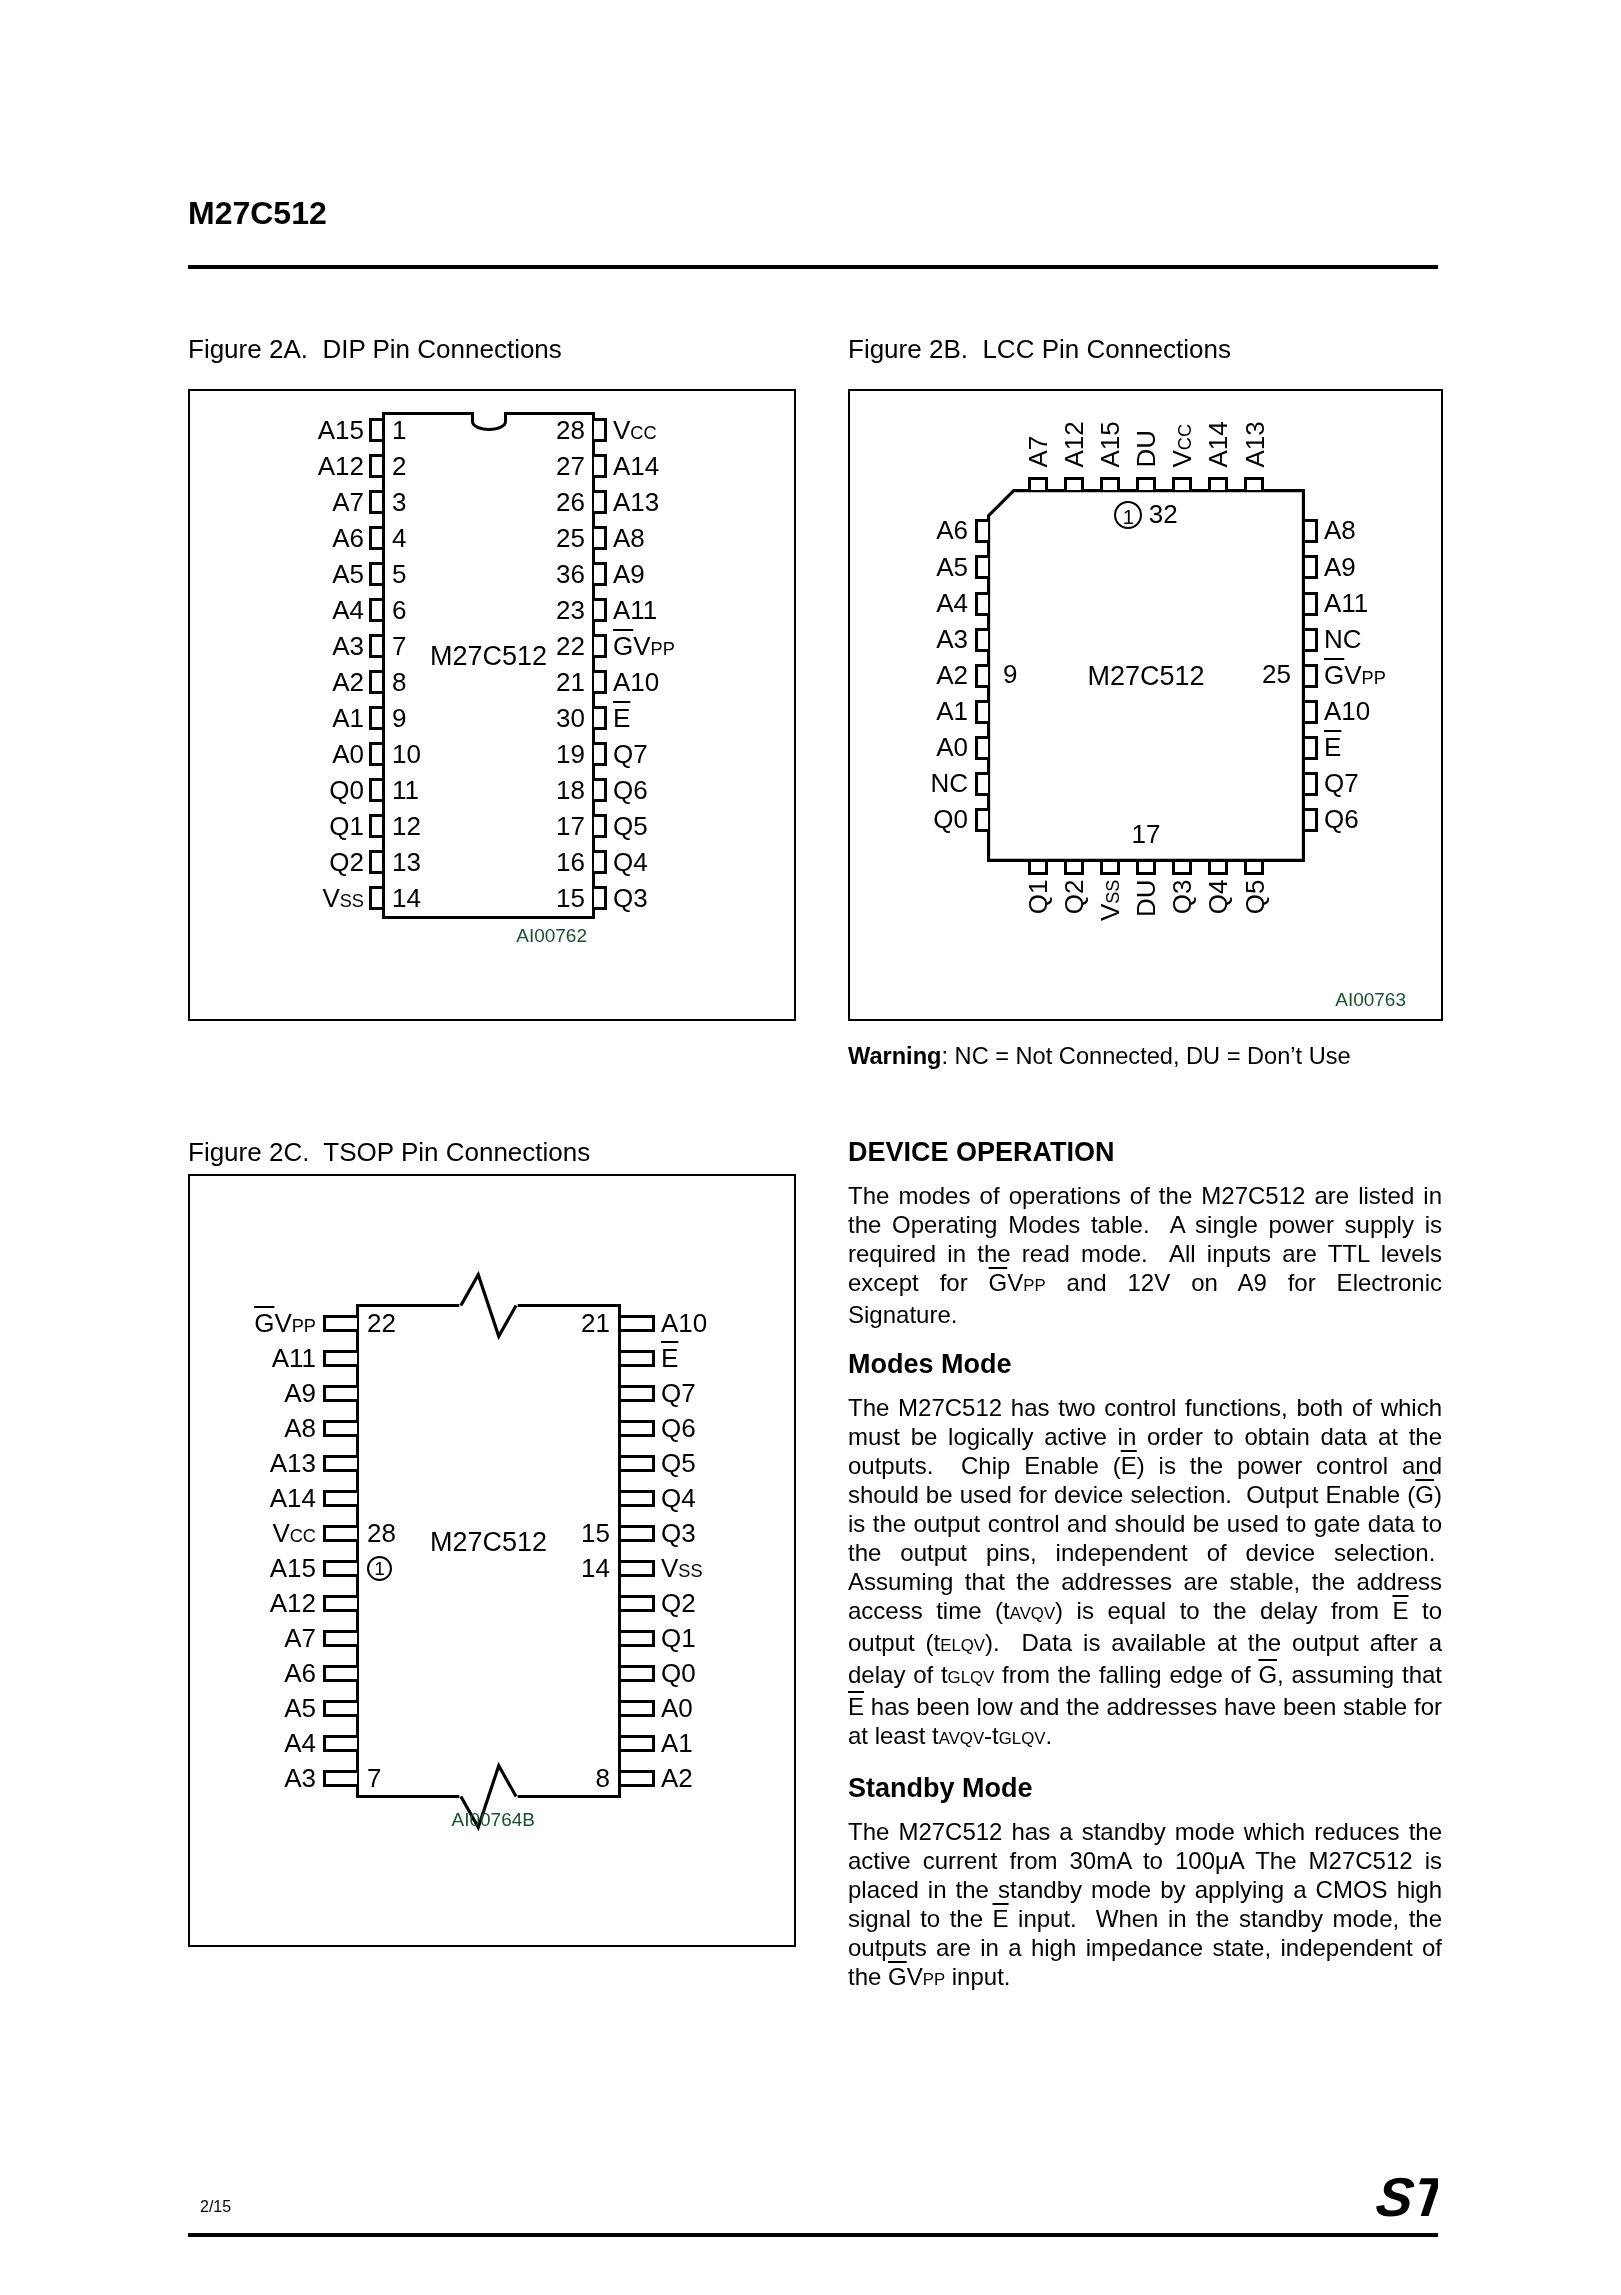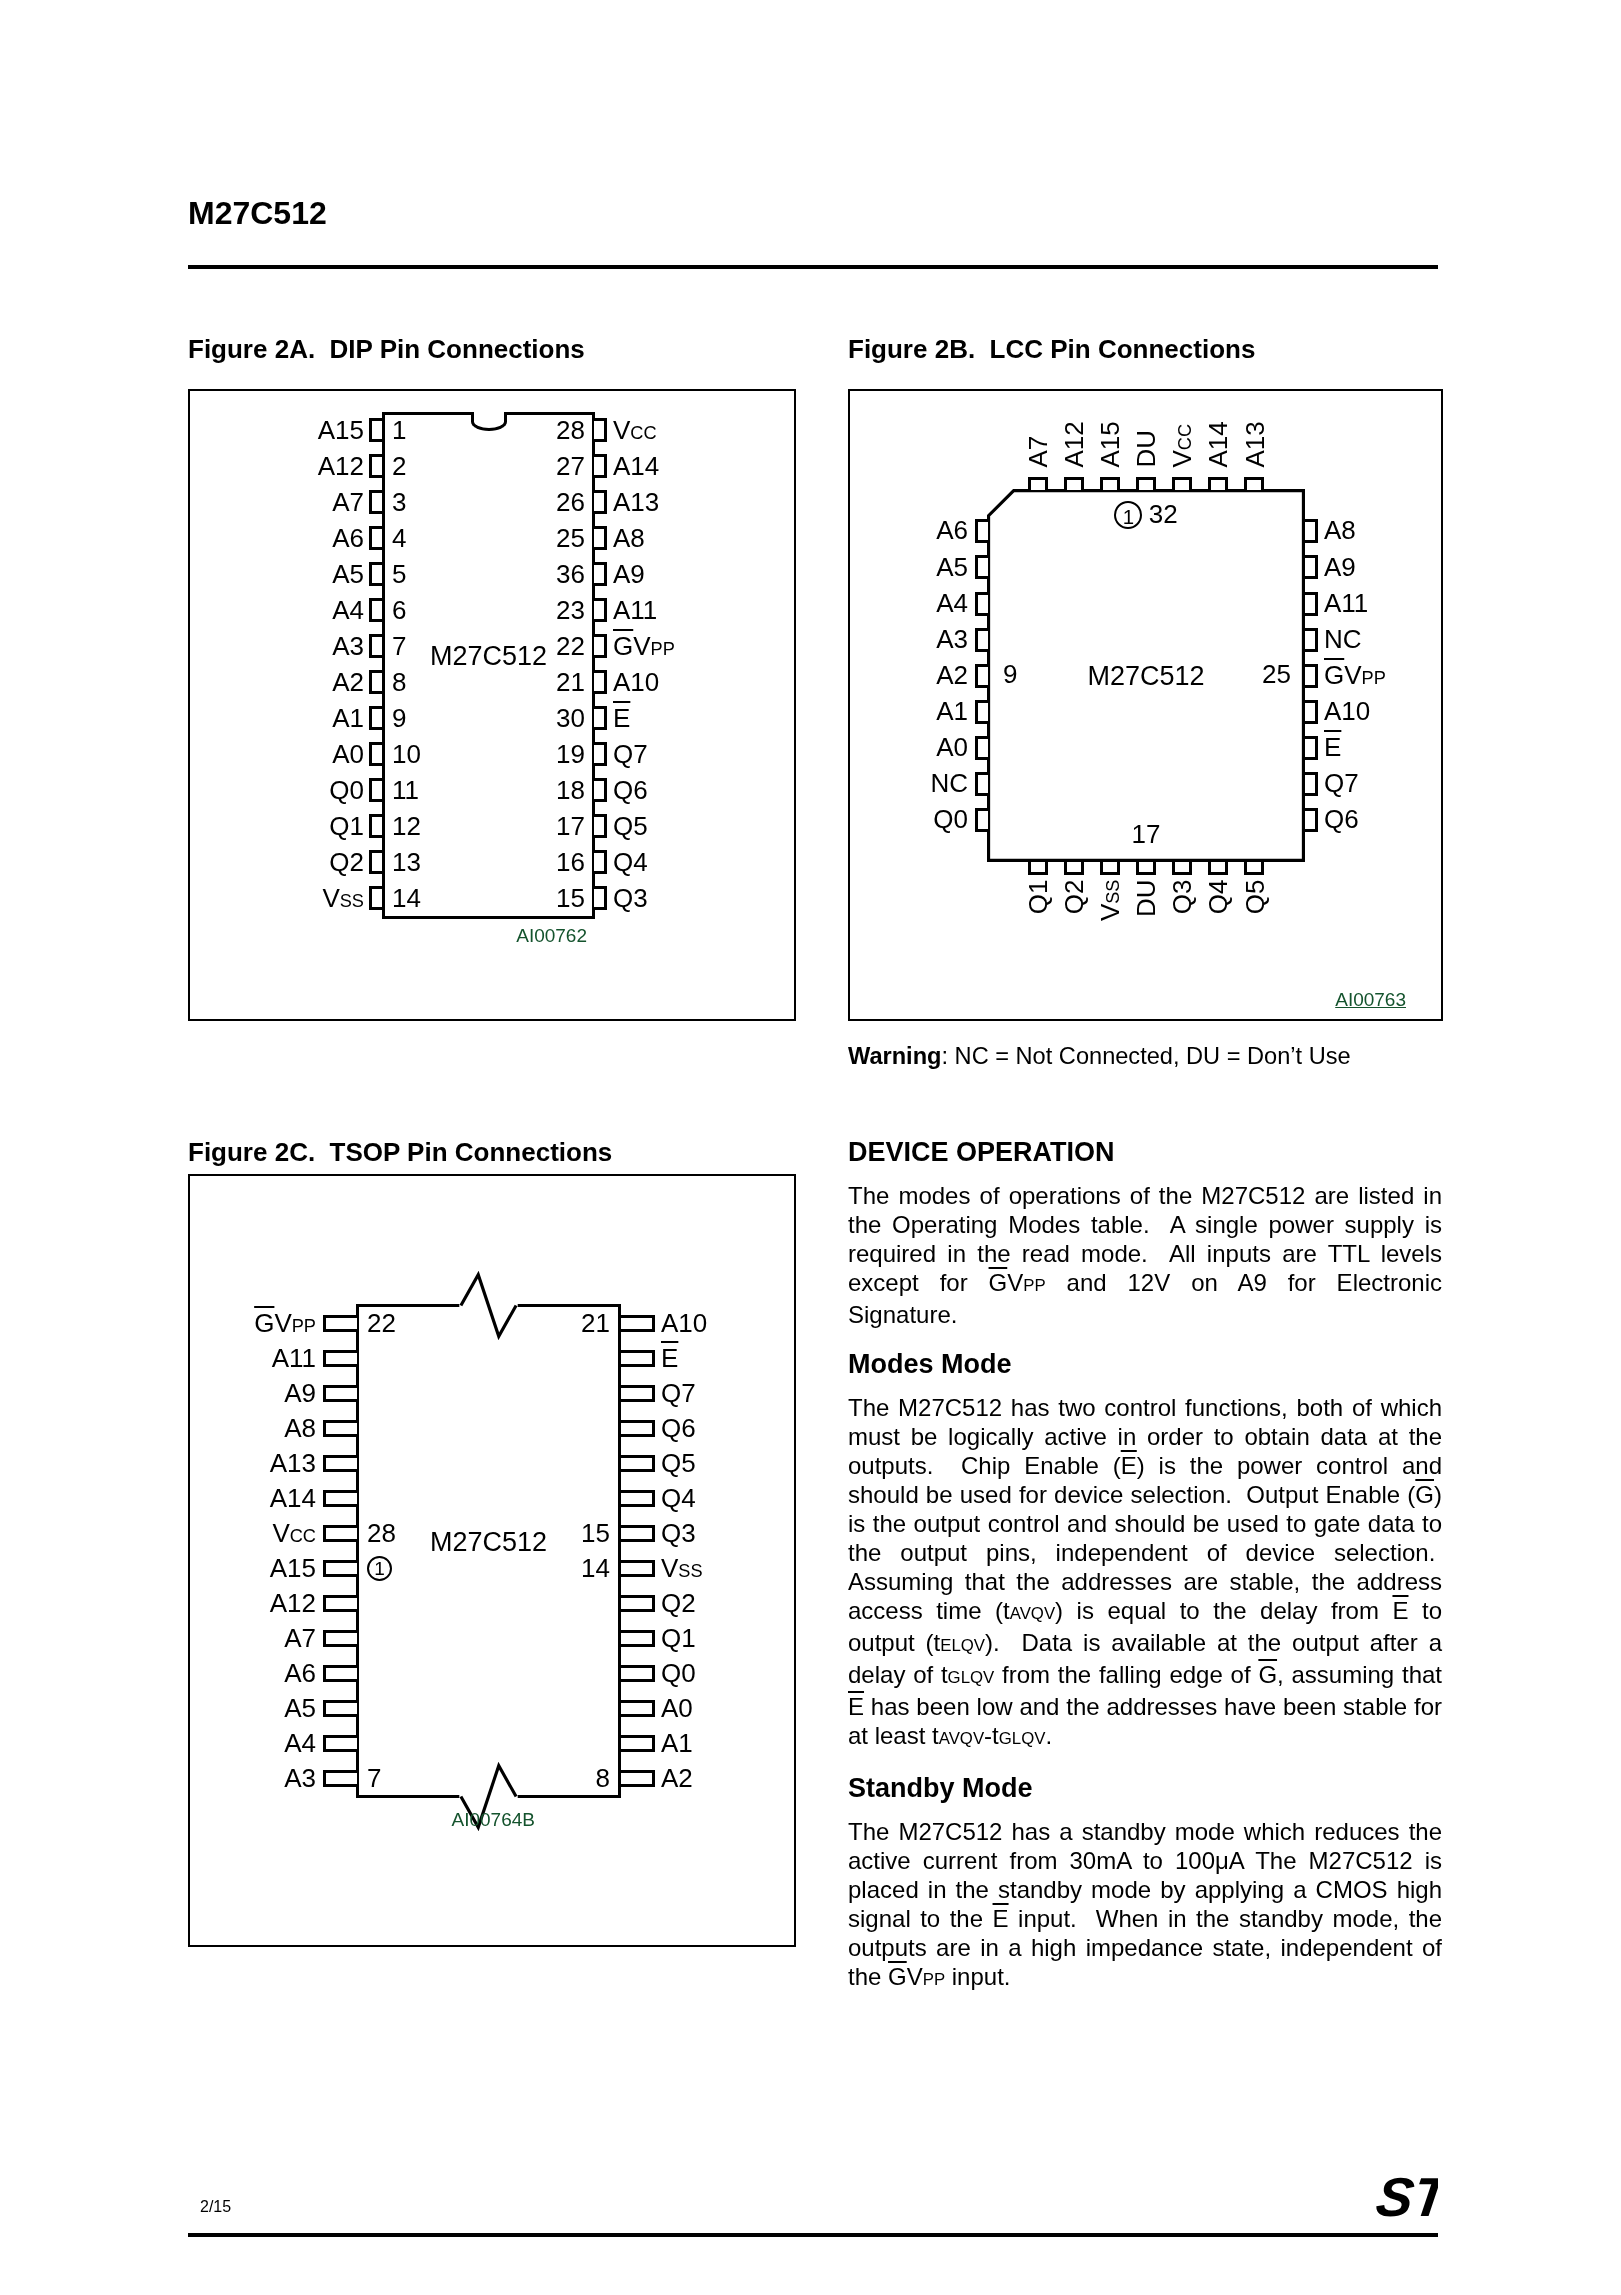--- a/index.html
+++ b/index.html
@@ -14,21 +14,21 @@
   
   #doc-title{left:188px;top:195px;font-size:32px;font-weight:bold;letter-spacing:0px;}
   .rule{left:188px;width:1250px;height:3.9px;background:#000;}
   #rule-top{top:265px;}
   #rule-bottom{top:2233px;}
   #page-num{left:200px;top:2198px;font-size:16px;}
   #st-logo{left:1369px;top:2164px;width:69px;height:66px;}
   svg text{font-family:"Liberation Sans",sans-serif;}
 
   
-  .fig-title{font-size:26px;font-weight:bold;}
+  .fig-title{font-size:26px;font-weight:normal;}
   #fig2a-title{left:188px;top:334px;}
   #fig2b-title{left:848px;top:334px;}
   #fig2c-title{left:188px;top:1137px;}
   .figbox{border:2.4px solid #000;background:#fff;}
   #fig2a-box{left:188px;top:389px;width:604px;height:628px;}
   #fig2b-box{left:848px;top:389px;width:591px;height:628px;}
   #fig2c-box{left:188px;top:1174px;width:604px;height:769px;}
   .fig-caption{font-size:19px;color:#14532d;}
 
   
@@ -64,21 +64,21 @@
   .lcc-vlab-b{text-align:right;}
   .lcc-hlab{position:absolute;height:31px;line-height:31px;font-size:26px;}
   #lcc-pin1{left:137px;top:108px;width:318px;display:flex;justify-content:center;align-items:center;gap:6.3px;}
   #lcc-pin1-circle{width:28px;height:28px;border:2.4px solid #000;border-radius:50%;font-size:20.4px;line-height:28px;
                    text-align:center;box-sizing:border-box;}
   #lcc-pin1-num{font-size:26px;}
   #lcc-name{left:137px;top:267px;width:318px;text-align:center;font-size:27px;line-height:36px;}
   #lcc-n9{left:153px;top:268px;width:63px;height:31px;line-height:31px;font-size:26px;}
   #lcc-n25{left:394px;top:268px;width:47px;height:31px;line-height:31px;font-size:26px;text-align:right;}
   #lcc-n17{left:137px;top:428px;width:318px;text-align:center;font-size:26px;line-height:31px;}
-  #lcc-caption{right:35px;top:598px;text-decoration:underline;}
+  #lcc-caption{right:35px;top:598px;}
 
   
   #tsop-body{left:166px;top:128px;width:265px;height:494px;border:3.1px solid #000;box-sizing:border-box;background:#fff;}
   .tsop-break{position:absolute;width:71px;height:71px;}
   #tsop-break-top{left:263px;top:94px;}
   #tsop-break-bot{left:263px;top:585px;}
   #tsop-rows{left:0;top:130px;right:0;height:484px;}
   .tsop-row{position:relative;height:35px;font-size:26px;}
   .tsop-row .cell{position:absolute;top:0;height:35px;line-height:35px;}
   .tsop-lab-l{left:0;width:126px;text-align:right;}

